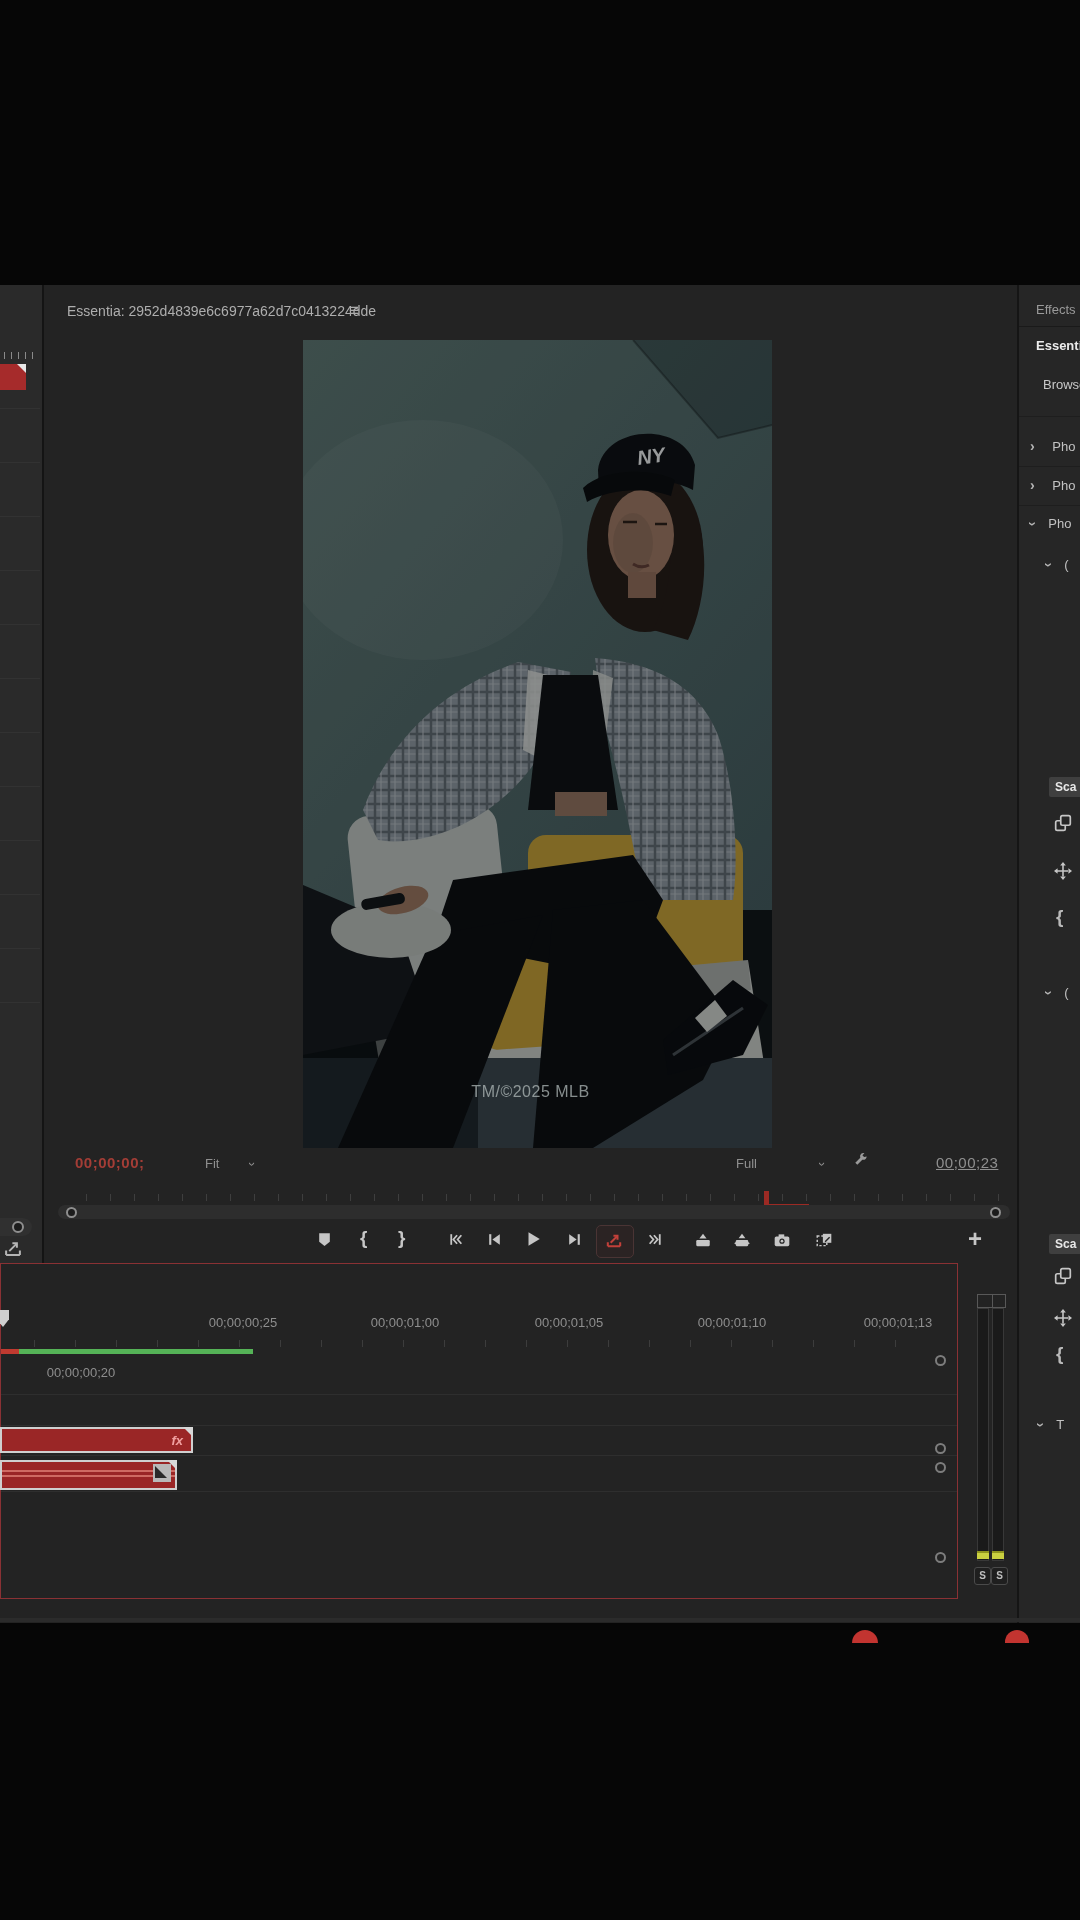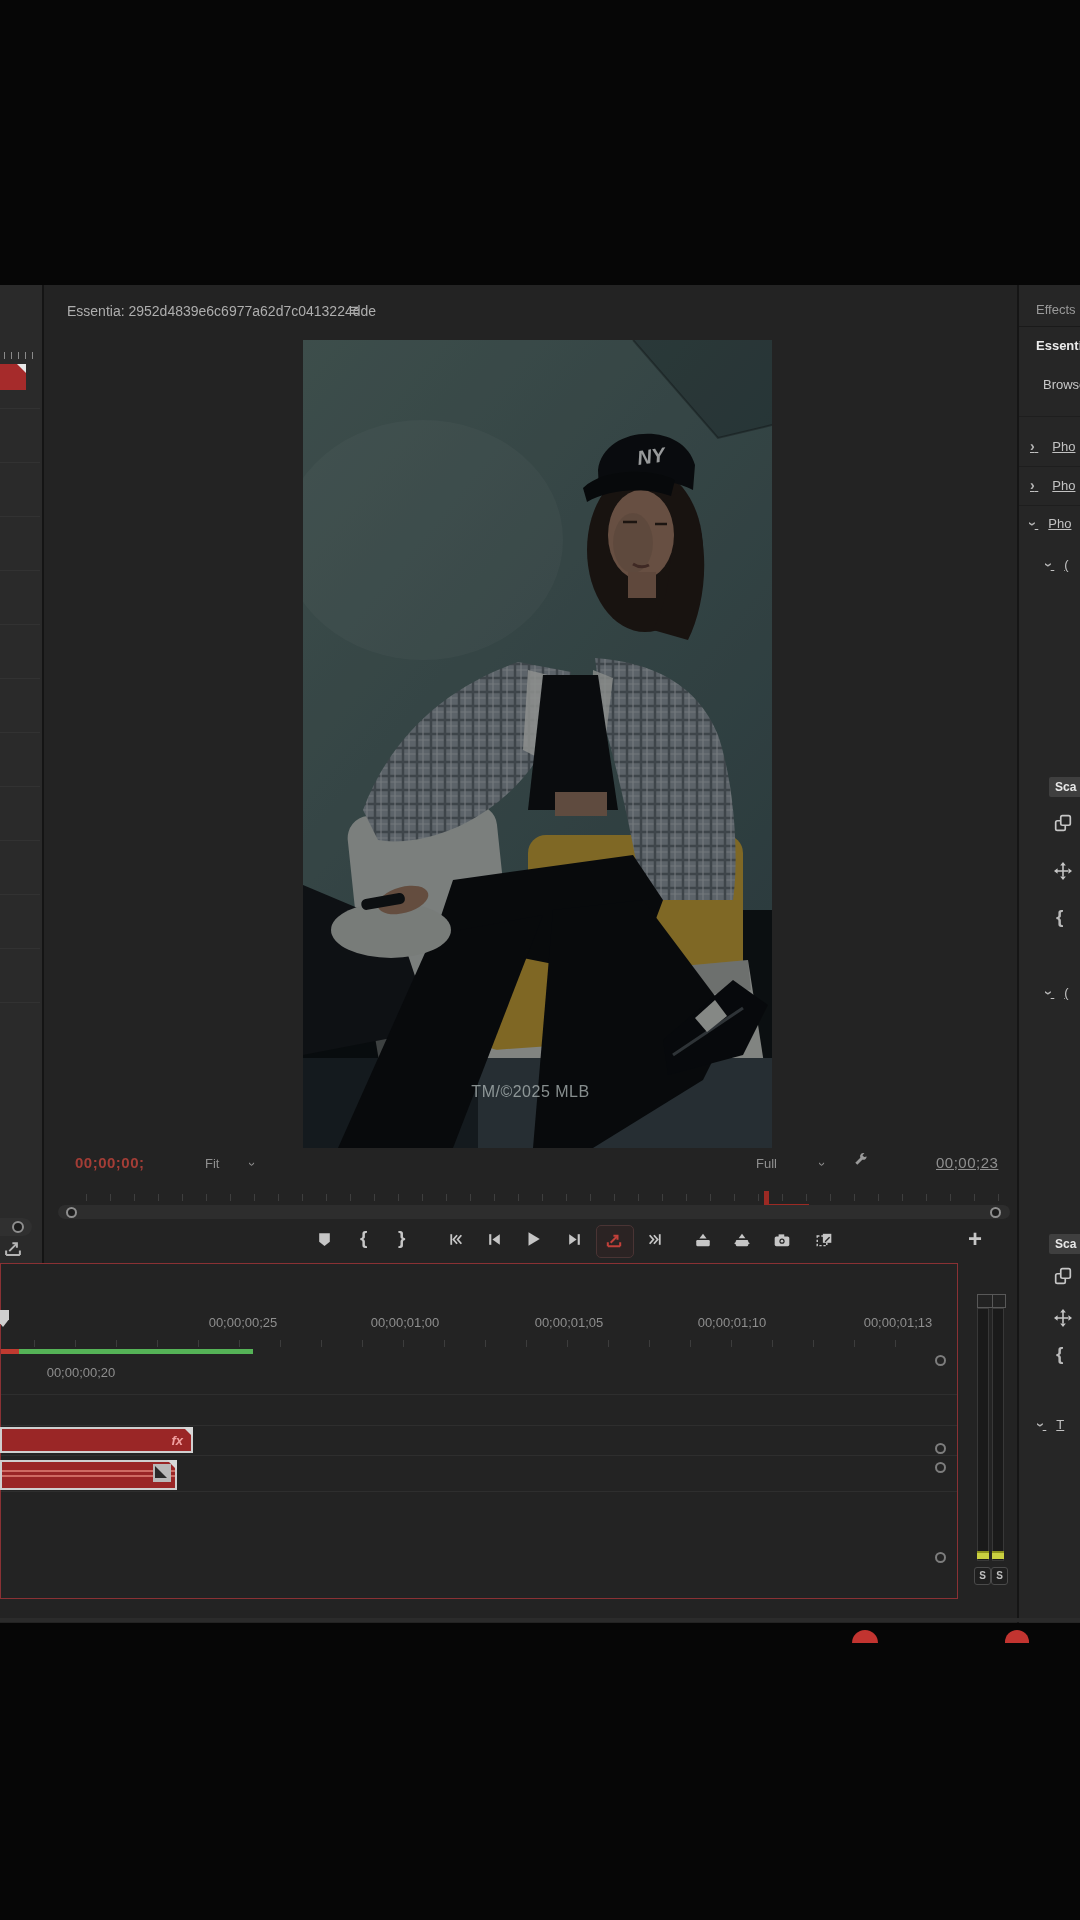--- a/index.html
+++ b/index.html
@@ -48,21 +48,21 @@
      border-color:transparent #d8d8d8 transparent transparent;}
   .fx-badge{color:#f0a0a0;font-size:13px;font-style:italic;font-weight:bold;}
   .wave{position:absolute;left:0;width:100%;height:2px;background:#cf6b63;}
   .edge-dot{width:7px;height:7px;border:2px solid #7d7d7d;border-radius:50%;background:#232323;}
   .meter-head{left:977px;top:1294px;width:29px;height:14px;border:1px solid #585858;box-sizing:border-box;}
   .meter-head::after{content:"";position:absolute;left:50%;top:0;width:1px;height:100%;background:#585858;}
   .meter-bar{width:12px;background:#1a1a1a;border:1px solid #383838;box-sizing:border-box;}
   .meter-yellow{width:12px;height:8px;background:#c9cf40;border-top:2px solid #8f941e;box-sizing:border-box;}
   .sbtn{width:15px;height:16px;background:#1f1f1f;border:1px solid #4a4a4a;border-radius:3px;
      color:#c0c0c0;font-size:10px;font-weight:bold;text-align:center;line-height:15px;}
-  .fx-row{color:#c2c2c2;font-size:13px;text-decoration:underline;}
+  .fx-row{color:#c2c2c2;font-size:13px;}
   .fx-chev{color:#b5b5b5;font-size:14px;font-weight:bold;}
   .chip{background:#3f3f3f;color:#e8e8e8;font-size:12px;font-weight:bold;padding:3px 6px;border-radius:2px;}
   .red-dot{height:13px;background:#c23430;border-radius:13px 13px 0 0;}
   .hamburger{color:#ababab;font-size:17px;}
 </style>
 </head>
 <body>
 
 <div id="app">
 
@@ -140,21 +140,21 @@
       <path d="M280,148 C300,128 350,128 372,140 L368,156 C340,146 305,150 284,162 Z" fill="#0a0c0d"></path>
       <text x="349" y="123" font-family="Liberation Sans,sans-serif" font-size="20" font-weight="bold" font-style="italic" fill="#e5e7e7" text-anchor="middle" transform="rotate(-8 349 123)">NY</text>
       <rect width="469" height="808" fill="rgba(3,6,8,.34)"></rect>
     </svg>
   </div>
   <div class="abs watermark">TM/©2025 MLB</div>
 
   <div class="abs tc tc-red" style="left:75px;top:1154px;">00;00;00;</div>
   <div class="abs dim" style="left:205px;top:1156px;">Fit</div>
   <div class="abs dim chev-down" style="left:250px;top:1156px;">›</div>
-  <div class="abs dim" style="left:756px;top:1156px;">Full</div>
+  <div class="abs dim" style="left:736px;top:1156px;">Full</div>
   <div class="abs dim chev-down" style="left:820px;top:1156px;">›</div>
   <div class="abs icon-btn" style="left:850px;top:1152px;">
     <svg width="17" height="17" viewBox="0 0 16 16">
         <path fill="#9a9a9a" d="M13.8 4.2a3.1 3.1 0 01-4.1 3L5 11.9 3.1 10l4.7-4.7a3.1 3.1 0 013.9-4.1L9.8 3.1l1.6 1.6z"></path>
       </svg>
   </div>
   <div class="abs tc tc-gray" style="left:936px;top:1154px;">00;00;23</div>
 
   <div class="abs prog-ticks"></div>
   <div class="abs redL"></div>

